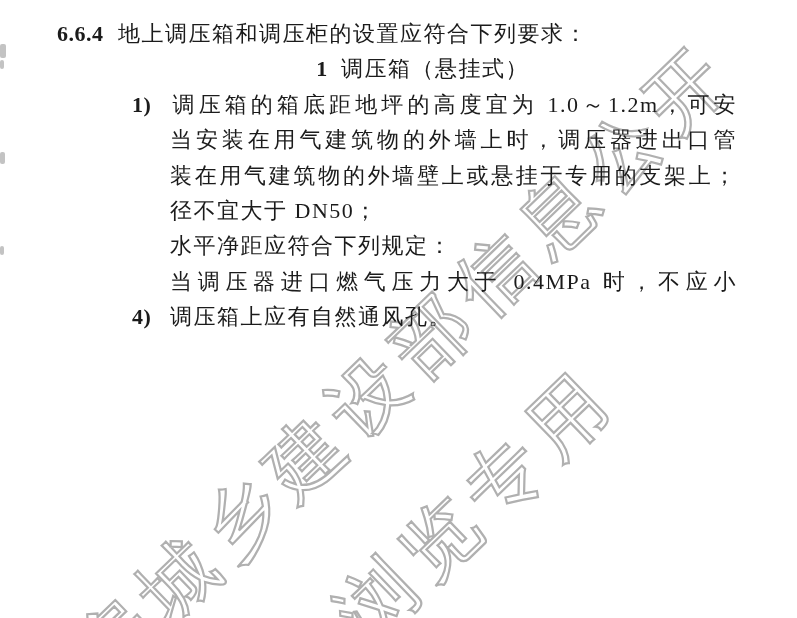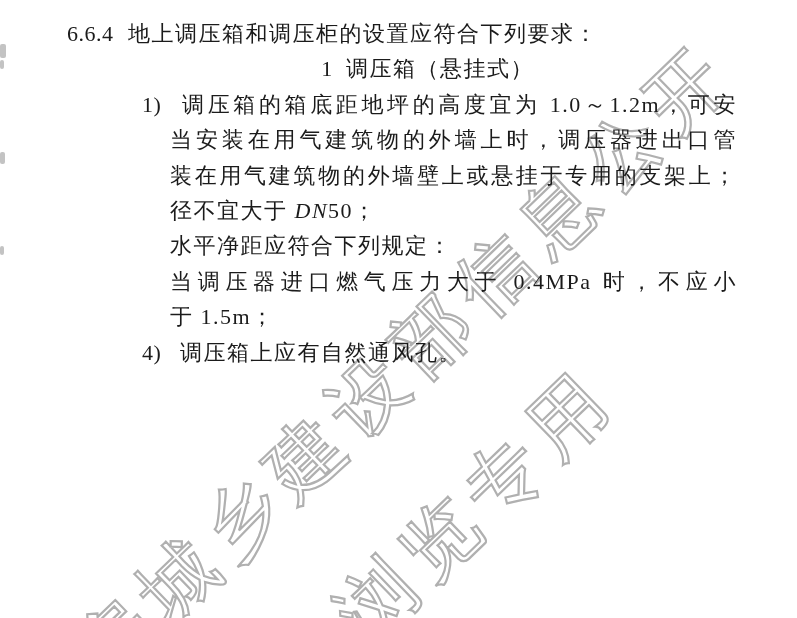--- a/index.html
+++ b/index.html
@@ -39,28 +39,28 @@
     position:absolute;inset:0;z-index:2;
     padding:16px 60px 0 57px;
     box-sizing:border-box;
   }
   .line{
     font-size:22px;
     line-height:35.4px;
     letter-spacing:1.5px;
   }
   .line.fill{text-align:justify;text-align-last:justify;}
-  .label{display:inline-block;font-weight:normal;letter-spacing:0.5px;margin-left:10px;}
+  .label{display:inline-block;font-weight:bold;letter-spacing:0.5px;}
   .clause .label{width:61px;}
   .item{padding-left:38px;text-align:center;}
   .item .label{width:38px;}
   .sub{padding-left:75px;}
   .sub .label{width:38px;}
   .cont{padding-left:113px;}
-  .it{font-style:italic;}
+  .it{}
 </style>
 </head>
 <body>
 
 <div class="page">
 
   <div class="wm wm1">住房城乡建设部信息公开</div>
   <div class="wm wm2">仅供浏览专用</div>
 
   <div class="artifact a1"></div>
@@ -70,17 +70,16 @@
 
   <div class="content">
       <div class="line clause"><span class="label">6.6.4</span><span><span>地上调压箱和调压柜的设置应符合下列要求：</span></span></div>
       <div class="line item"><span class="label">1</span><span><span>调压箱（悬挂式）</span></span></div>
       <div class="line sub fill"><span class="label">1)</span><span><span>调压箱的箱底距地坪的高度宜为 1.0～1.2m，可安</span></span></div>
       <div class="line cont fill"><span><span>当安装在用气建筑物的外墙上时，调压器进出口管</span></span></div>
       <div class="line cont fill"><span><span>装在用气建筑物的外墙壁上或悬挂于专用的支架上；</span></span></div>
       <div class="line cont"><span><span>径不宜大于 </span><span class="it">DN</span><span>50；</span></span></div>
       <div class="line cont"><span><span>水平净距应符合下列规定：</span></span></div>
       <div class="line cont fill"><span><span>当调压器进口燃气压力大于 0.4MPa 时，不应小</span></span></div>
-      <div class="line cont"><span><span>于 1.5m；</span></span></div>
       <div class="line sub"><span class="label">4)</span><span><span>调压箱上应有自然通风孔。</span></span></div>
     </div>
 
 </div>
 
 </body></html>

